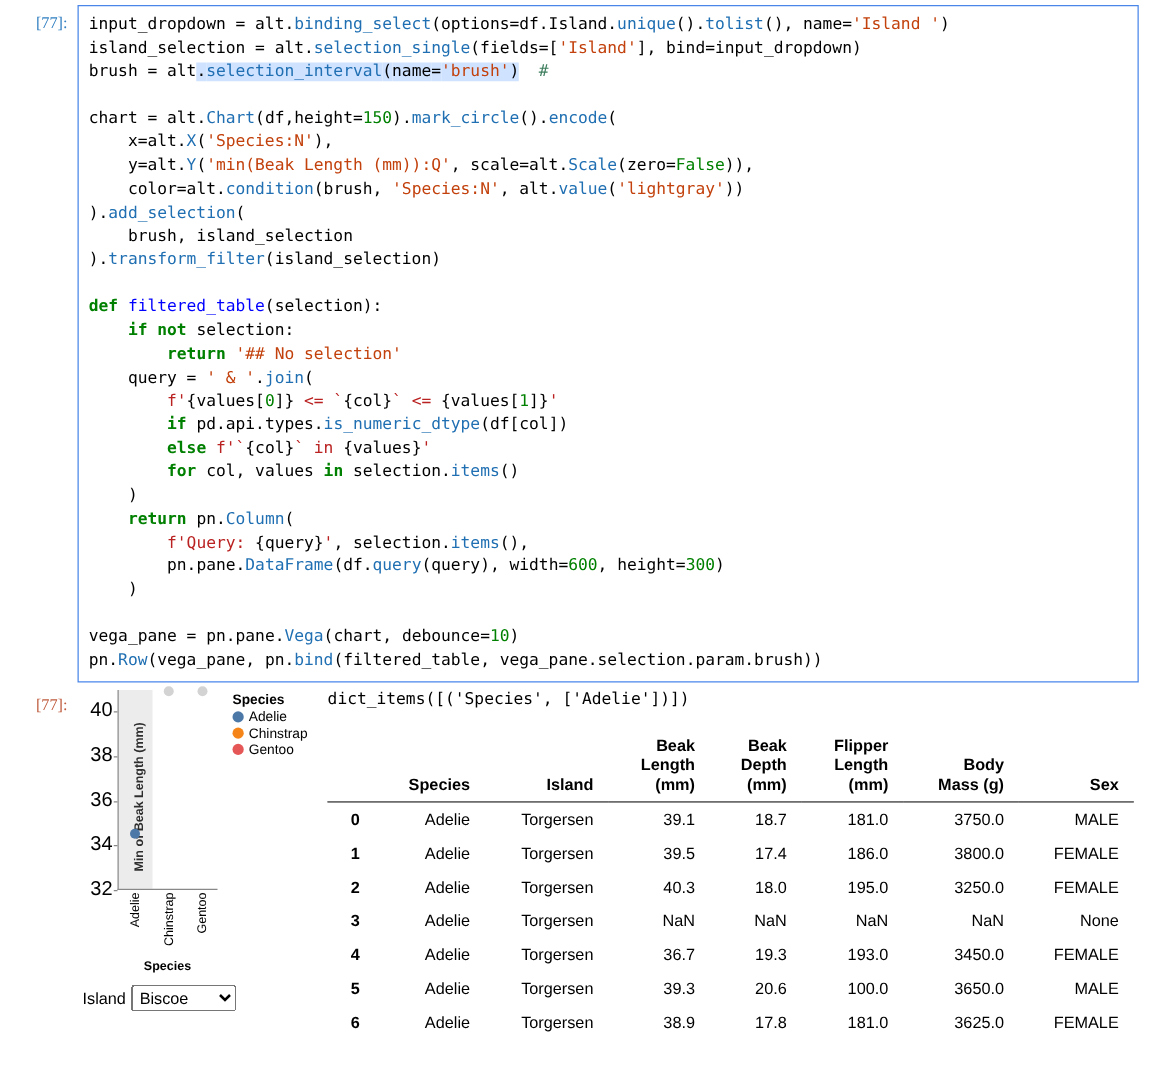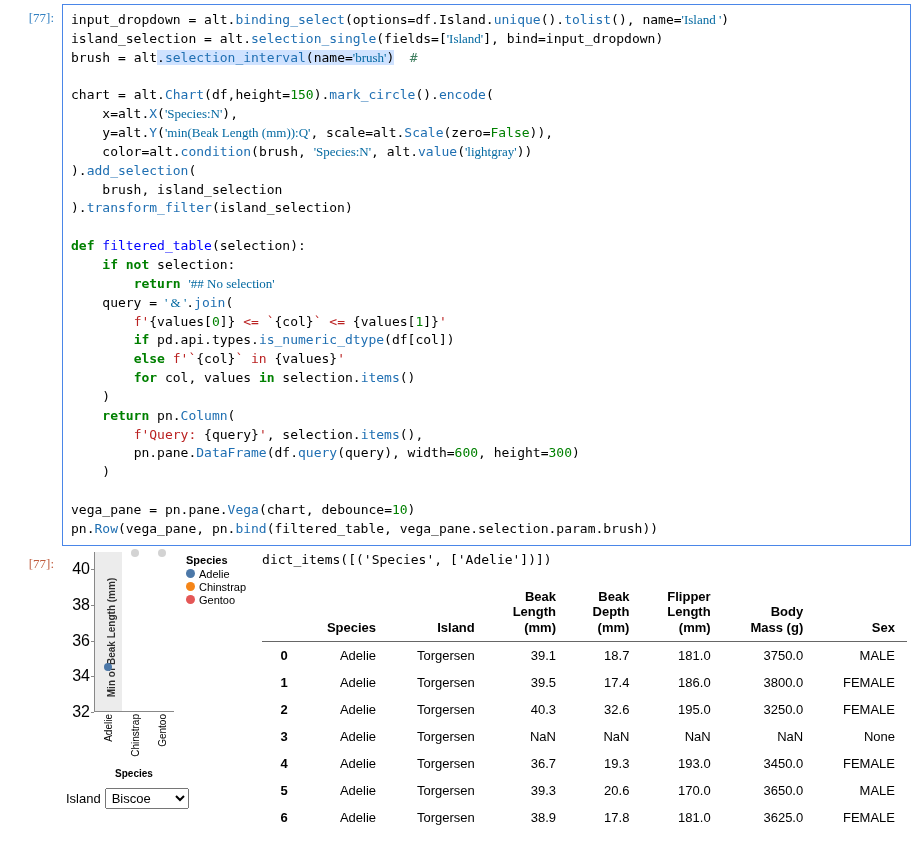--- a/index.html
+++ b/index.html
@@ -31,21 +31,21 @@
       white-space: pre;
       overflow-x: auto;
     }
     .hl-sel { background: #cfe2ff; }
     
     .k { color: #008000; font-weight: 600; }                      
     .p { color: #000; }
     .n { color: #000; }
     .nf { color: #0000ff; }                     
     .meth { color: #1f6fb2; text-align: center; }                   
-    .s { color: #0369a1; font-family: Liberation Serif, serif; }                      
+    .s { color: #c2410c; }                      
     .fs { color: #ba2121; }                     
     .fi { color: #000; }                        
     .num { color: #008000; }                    
     .kw { color: #008000; }                     
     .c { color: #3f7f5f; }
     
     
     .output-wrap { display: flex; gap: 16px; padding: 2px 4px; align-items: flex-start; }
     .chart-col { display: flex; gap: 10px; align-items: flex-start; }
     .chart-area { position: relative; width: 110px; height: 230px; }
@@ -226,21 +226,21 @@
                   <td>17.4</td>
                   <td>186.0</td>
                   <td>3800.0</td>
                   <td>FEMALE</td>
                 </tr>
                 <tr>
                   <td>2</td>
                   <td>Adelie</td>
                   <td>Torgersen</td>
                   <td>40.3</td>
-                  <td>32.6</td>
+                  <td>18.0</td>
                   <td>195.0</td>
                   <td>3250.0</td>
                   <td>FEMALE</td>
                 </tr>
                 <tr>
                   <td>3</td>
                   <td>Adelie</td>
                   <td>Torgersen</td>
                   <td>NaN</td>
                   <td>NaN</td>
@@ -257,21 +257,21 @@
                   <td>193.0</td>
                   <td>3450.0</td>
                   <td>FEMALE</td>
                 </tr>
                 <tr>
                   <td>5</td>
                   <td>Adelie</td>
                   <td>Torgersen</td>
                   <td>39.3</td>
                   <td>20.6</td>
-                  <td>170.0</td>
+                  <td>100.0</td>
                   <td>3650.0</td>
                   <td>MALE</td>
                 </tr>
                 <tr>
                   <td>6</td>
                   <td>Adelie</td>
                   <td>Torgersen</td>
                   <td>38.9</td>
                   <td>17.8</td>
                   <td>181.0</td>

